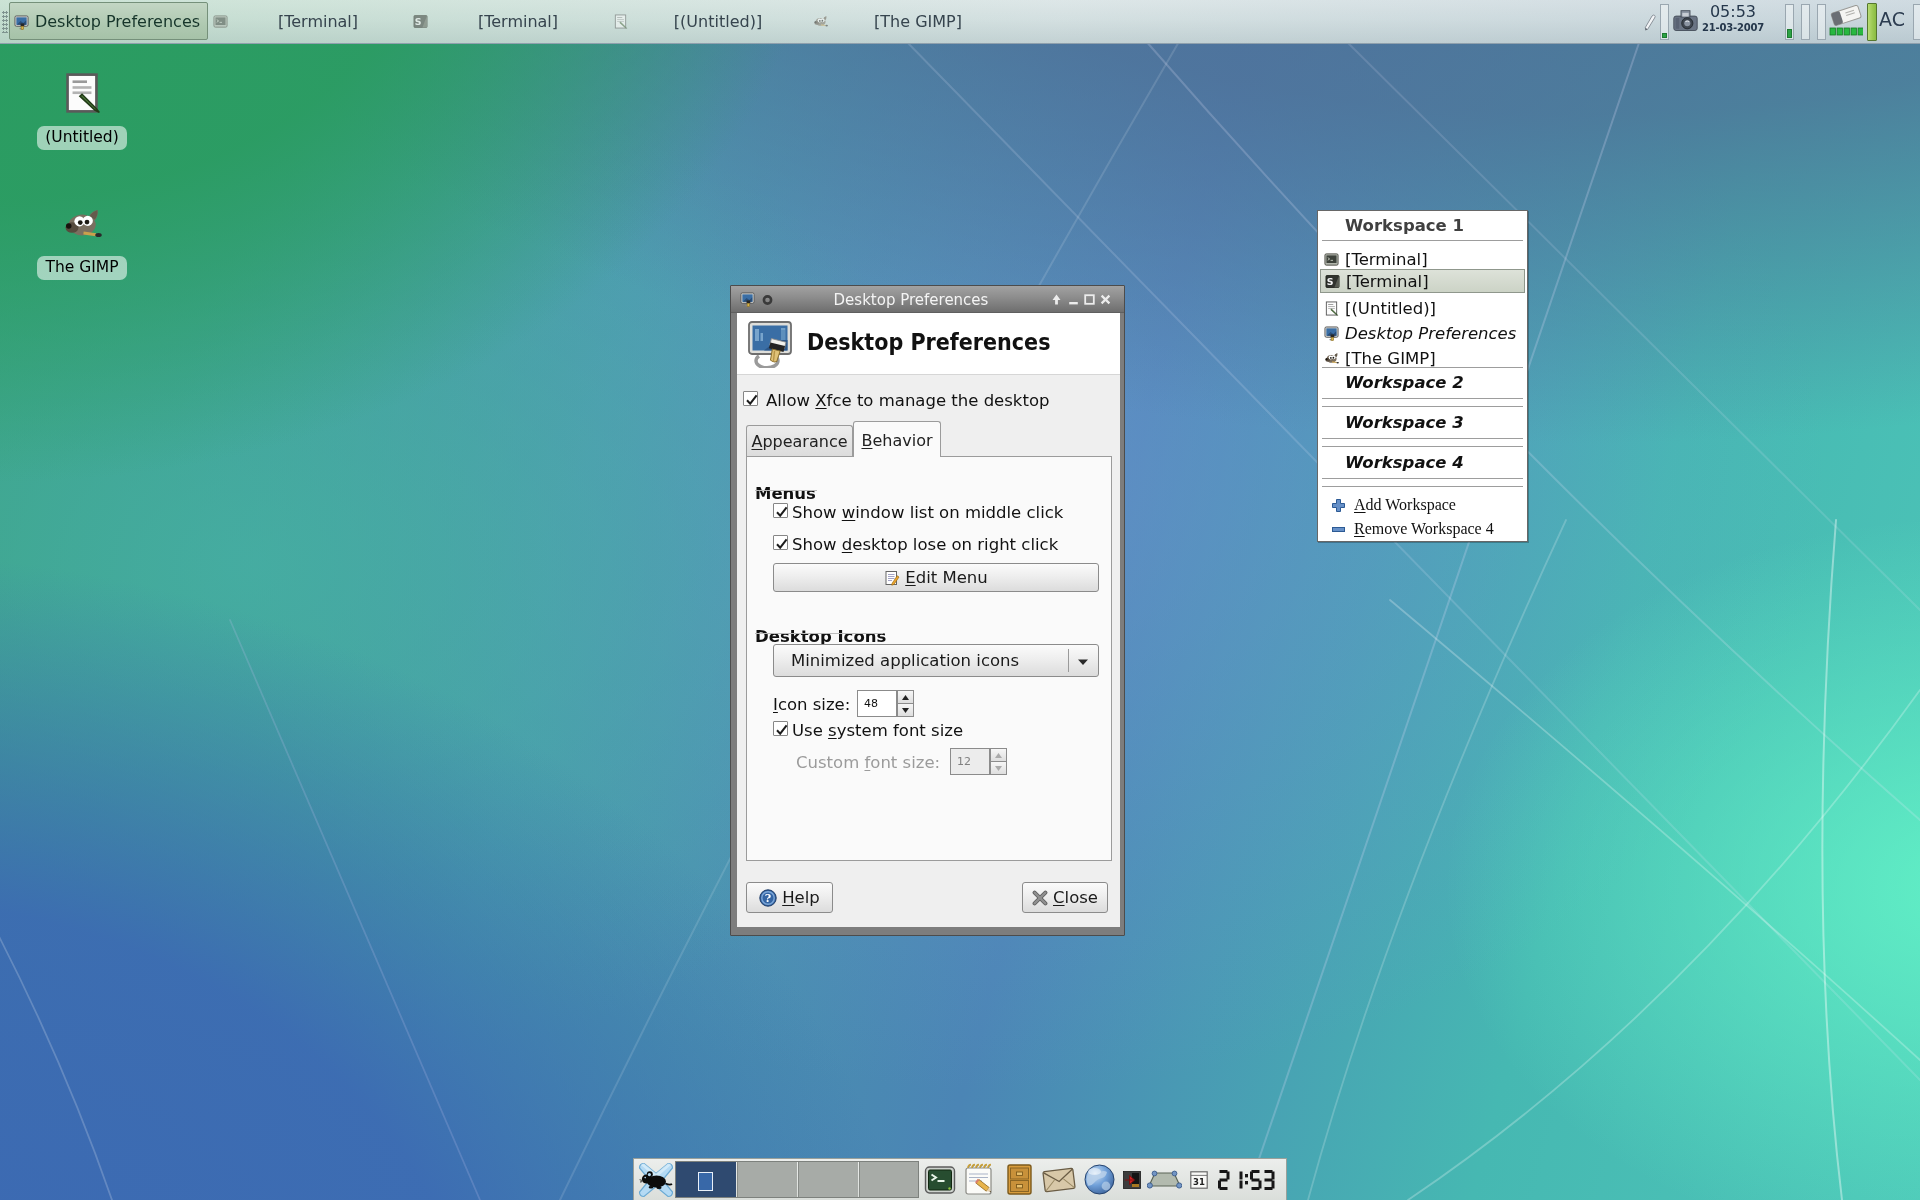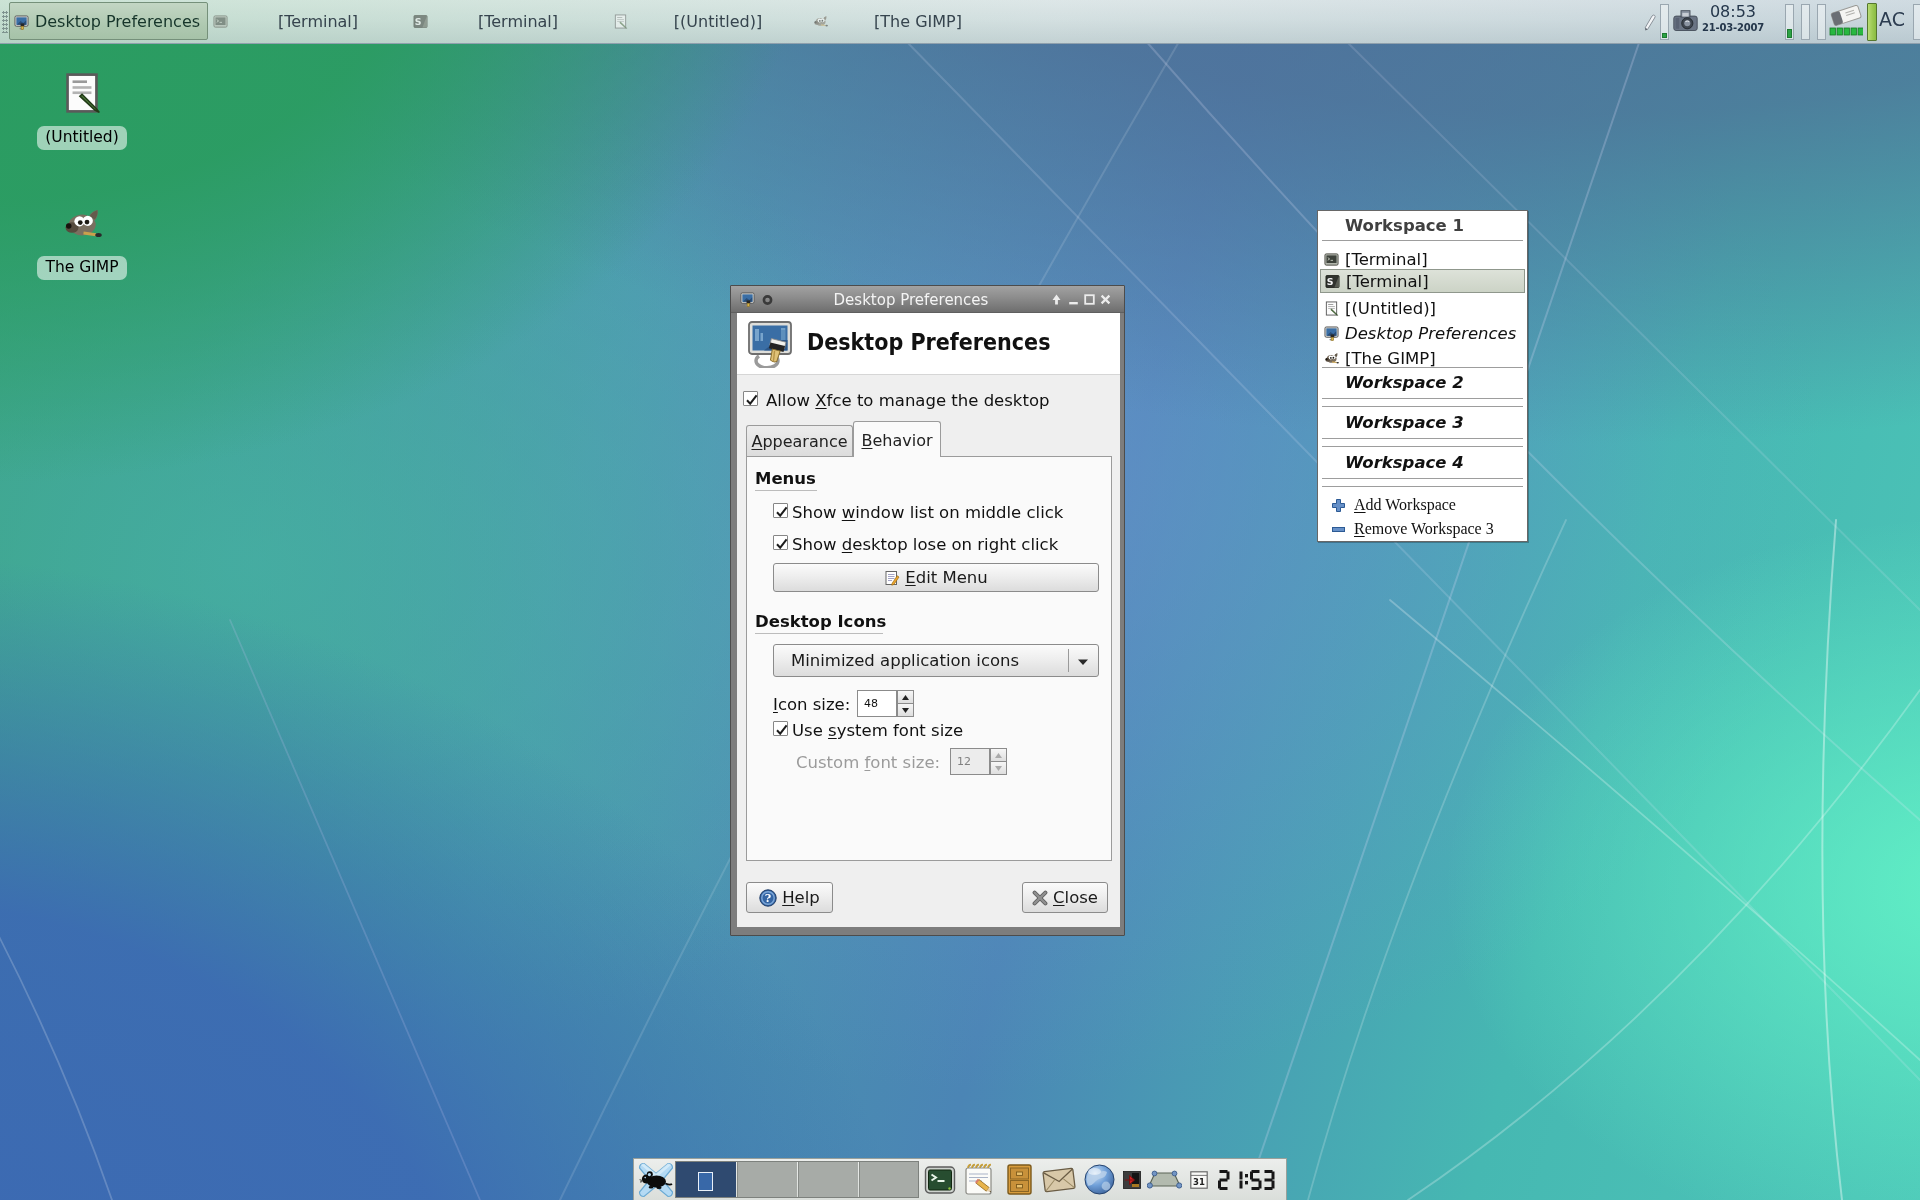--- a/index.html
+++ b/index.html
@@ -75,21 +75,21 @@
 
   .tab { position:absolute; font-size:16px; color:#222; text-align:center; }
   #tab-appearance { left:9px; top:112px; width:107px; height:31px;
       background:linear-gradient(to bottom,#ededed,#dcdcdc); border:1px solid #9b9b9b;
       border-bottom:none; border-radius:3px 3px 0 0; padding-top:6px; }
   #tab-behavior { left:116px; top:108px; width:88px; height:36px; background:#fafafa;
       border:1px solid #9b9b9b; border-bottom:none; border-radius:3px 3px 0 0; padding-top:9px; z-index:2; }
   #tab-panel { position:absolute; left:9px; top:143px; width:366px; height:405px;
       background:#fafafa; border:1px solid #9b9b9b; }
 
-  .sect-label { position:absolute; font-size:16.5px; font-weight:bold; color:#111; }
+  .sect-label { position:absolute; font-size:16.5px; font-weight:bold; color:#111;margin-top:15px; }
   .sect-line { position:absolute; height:1px; background:#bcbcbc; }
 
   .gtk-btn { position:absolute; background:linear-gradient(to bottom,#fbfbfb,#eeeeee 45%,#dcdcdc);
       border:1px solid #8b8b8b; border-radius:3px; display:flex; align-items:center; justify-content:center;
       font-size:16.5px; color:#1a1a1a; gap:5px; }
   .spin-entry { position:absolute; background:#fff; border:1px solid #8b8b8b; font-size:11px;
       color:#111; padding-left:6px; display:flex; align-items:center;text-align:right; }
   .spin-entry.dim { background:#ececec; color:#808080; }
   .spinner { position:absolute; width:17px; }
   .spinner .sbtn { position:absolute; left:0; width:17px; background:linear-gradient(to bottom,#f6f6f6,#dedede);
@@ -251,21 +251,21 @@
   <svg class="abs" style="left:1672px;top:8px" width="27" height="27" viewBox="0 0 30 30">
     <rect x="2" y="9" width="26" height="16" rx="2.5" fill="#6a7484" stroke="#454d59" stroke-width="1"></rect>
     <rect x="10" y="3" width="10" height="7" fill="#8c95a3" stroke="#454d59" stroke-width="1"></rect>
     <rect x="11.5" y="5.5" width="7" height="4" fill="#c7ccd4"></rect>
     <circle cx="17" cy="17" r="6.2" fill="#3f4650" stroke="#23282e" stroke-width="1"></circle>
     <circle cx="17" cy="17" r="3.4" fill="#8b94a2"></circle>
     <path d="M15 15.4 a3 3 0 0 1 4 0" stroke="#dfe3e8" stroke-width="1.2" fill="none"></path>
     <rect x="4" y="11" width="4" height="12" fill="#596273"></rect>
   </svg>
   <div id="tray-clock" class="abs" style="left:1698px">
-    <div id="tray-time">08:53</div>
+    <div id="tray-time">05:53</div>
     <div id="tray-date">21-03-2007</div>
   </div>
   <div class="gauge abs" style="left:1785px">
       <div class="gfill" style="height:9px"></div>
     </div>
   <div class="gauge abs" style="left:1801px"></div>
   <div class="gauge abs" style="left:1817px"></div>
   <svg class="abs" style="left:1829px;top:3px" width="34" height="36" viewBox="0 0 34 36">
     <g transform="rotate(-18 17 12)">
       <rect x="3" y="6" width="28" height="13" rx="2" fill="#f4f4f2" stroke="#9a9a96" stroke-width="1"></rect>
@@ -485,21 +485,21 @@
   <div class="ws-action" style="top:284px">
     <svg class="wicon" viewBox="0 0 15 15">
       <path d="M5.5 1.5 h4 v4 h4 v4 h-4 v4 h-4 v-4 h-4 v-4 h4 z" fill="#6690c8" stroke="#2c5a94" stroke-width="1"></path>
     </svg>
     <span class="wlabel"><span class="mn">A</span><span>dd Workspace</span></span>
   </div>
   <div class="ws-action" style="top:308px">
     <svg class="wicon" viewBox="0 0 15 15">
       <rect x="1.5" y="5.5" width="12" height="4" fill="#6690c8" stroke="#2c5a94" stroke-width="1"></rect>
     </svg>
-    <span class="wlabel"><span class="mn">R</span><span>emove Workspace 3</span></span>
+    <span class="wlabel"><span class="mn">R</span><span>emove Workspace 4</span></span>
   </div>
 </div>
 
 <div id="bottom-panel" class="abs">
   <svg class="launch" style="left:3px;top:2px" width="38" height="38" viewBox="0 0 38 38">
     <path d="M7 2.5 L19 12.5 L31 2.5 Q35.5 2.5 35.5 7 L25.5 19 L35.5 31 Q35.5 35.5 31 35.5 L19 25.5 L7 35.5 Q2.5 35.5 2.5 31 L12.5 19 L2.5 7 Q2.5 2.5 7 2.5 Z" fill="#b4daf4" stroke="#6aaad4" stroke-width="1.2"></path>
     <path d="M7 2.5 L19 12.5 L31 2.5 Q33 2.5 34 4 L19 17 L4 4 Q5 2.5 7 2.5 Z" fill="#d8eefa" opacity="0.8"></path>
     <ellipse cx="19.5" cy="20.5" rx="9.5" ry="6" fill="#0c0c0c"></ellipse>
     <circle cx="9.5" cy="18" r="4.6" fill="#0c0c0c"></circle>
     <circle cx="12.8" cy="13.2" r="3" fill="#0c0c0c"></circle>

